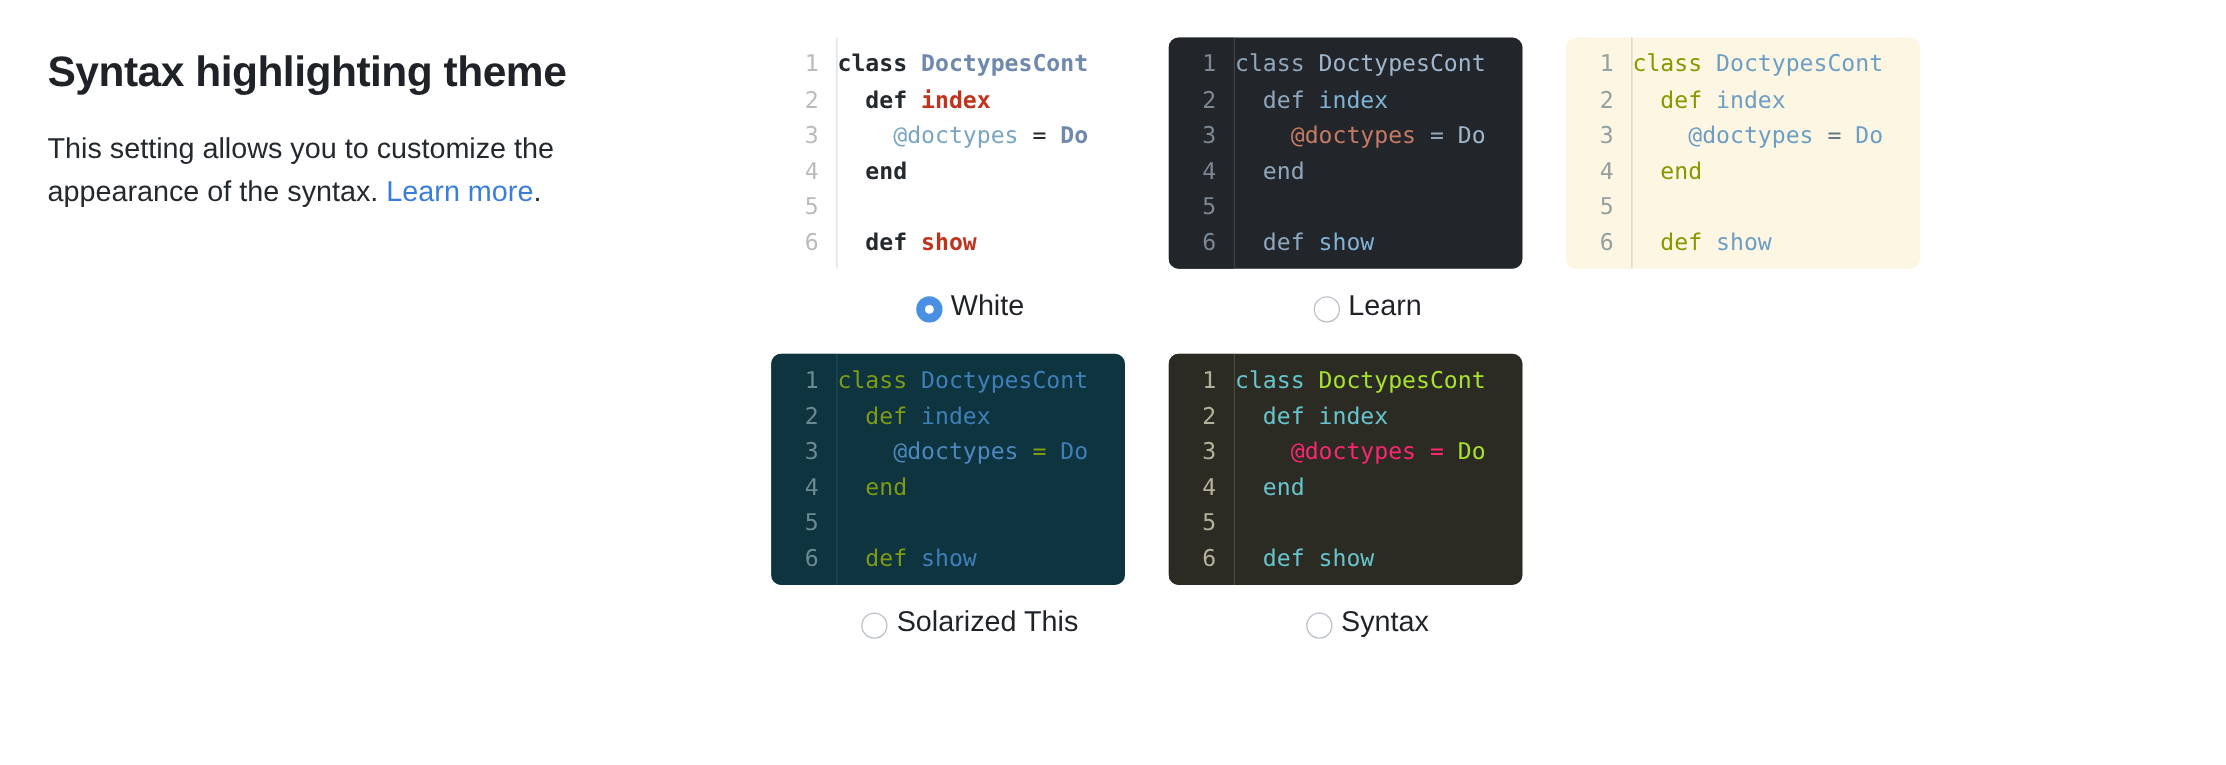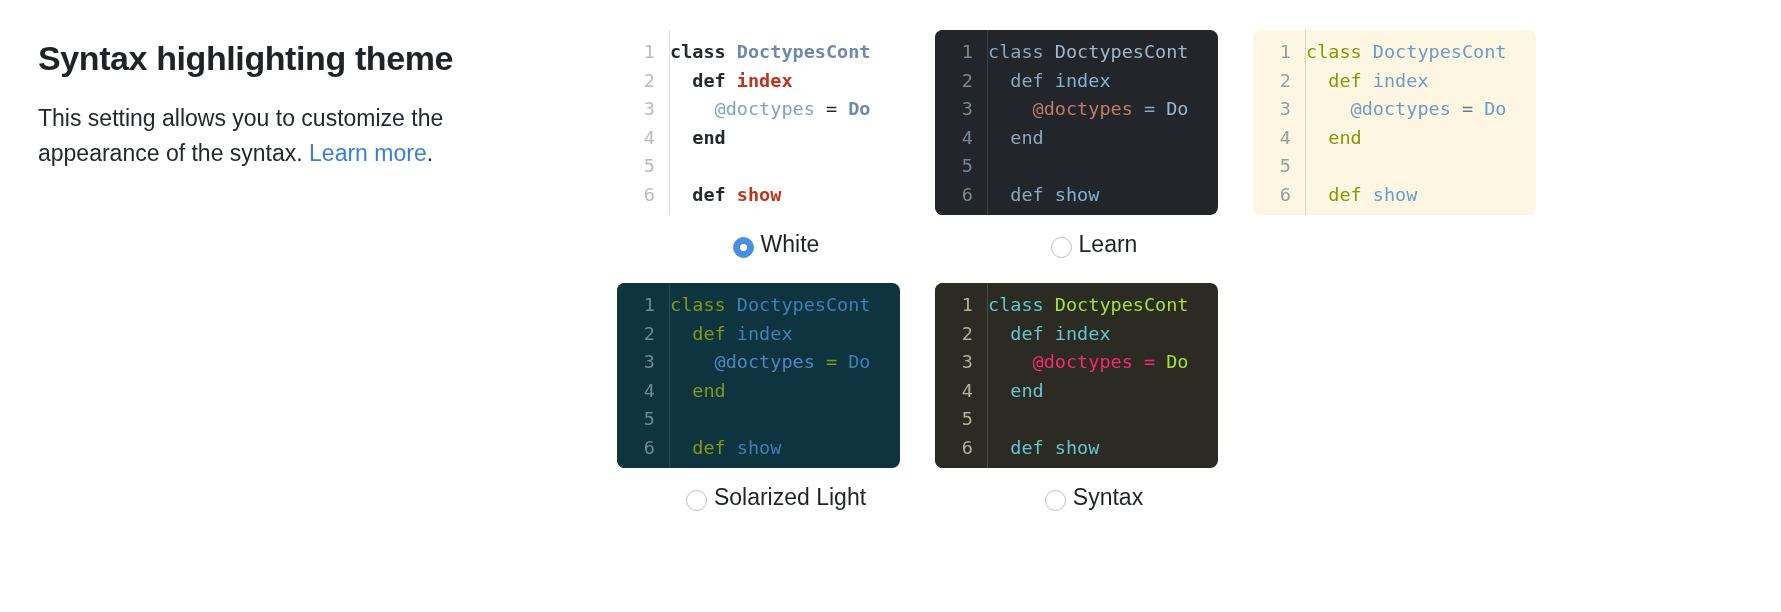--- a/index.html
+++ b/index.html
@@ -198,21 +198,21 @@
             <span class="ln">2</span>
             <span class="ln">3</span>
             <span class="ln">4</span>
             <span class="ln">5</span>
             <span class="ln">6</span>
           </div>
           <div class="code-pane" style="border-left-color: rgb(32, 75, 87); color: rgb(147, 161, 161);"><span class="cl"><span style="color: rgb(127, 154, 21); font-weight: 400;">class </span><span style="color: rgb(63, 127, 184); font-weight: 400;">DoctypesCont</span></span><span class="cl"><span style="color: rgb(147, 161, 161);">  </span><span style="color: rgb(127, 154, 21); font-weight: 400;">def </span><span style="color: rgb(63, 127, 184); font-weight: 400;">index</span></span><span class="cl"><span style="color: rgb(147, 161, 161);">    </span><span style="color: rgb(77, 135, 189);">@doctypes</span><span style="color: rgb(127, 154, 21);"> = </span><span style="color: rgb(63, 127, 184); font-weight: 400;">Do</span></span><span class="cl"><span style="color: rgb(147, 161, 161);">  </span><span style="color: rgb(127, 154, 21); font-weight: 400;">end</span></span><span class="cl">&nbsp;</span><span class="cl"><span style="color: rgb(147, 161, 161);">  </span><span style="color: rgb(127, 154, 21); font-weight: 400;">def </span><span style="color: rgb(63, 127, 184); font-weight: 400;">show</span></span></div>
         </div>
         <label class="radio-row">
           <span class="radio" role="radio" aria-checked="false"></span>
-          <span class="radio-label">Solarized Light</span>
+          <span class="radio-label">Solarized This</span>
         </label>
       </div>
       <div class="theme-option">
         <div class="preview-card" style="background: rgb(43, 43, 35);">
           <div class="gutter" style="background: rgb(43, 43, 35); color: rgb(181, 176, 154);">
             <span class="ln">1</span>
             <span class="ln">2</span>
             <span class="ln">3</span>
             <span class="ln">4</span>
             <span class="ln">5</span>

